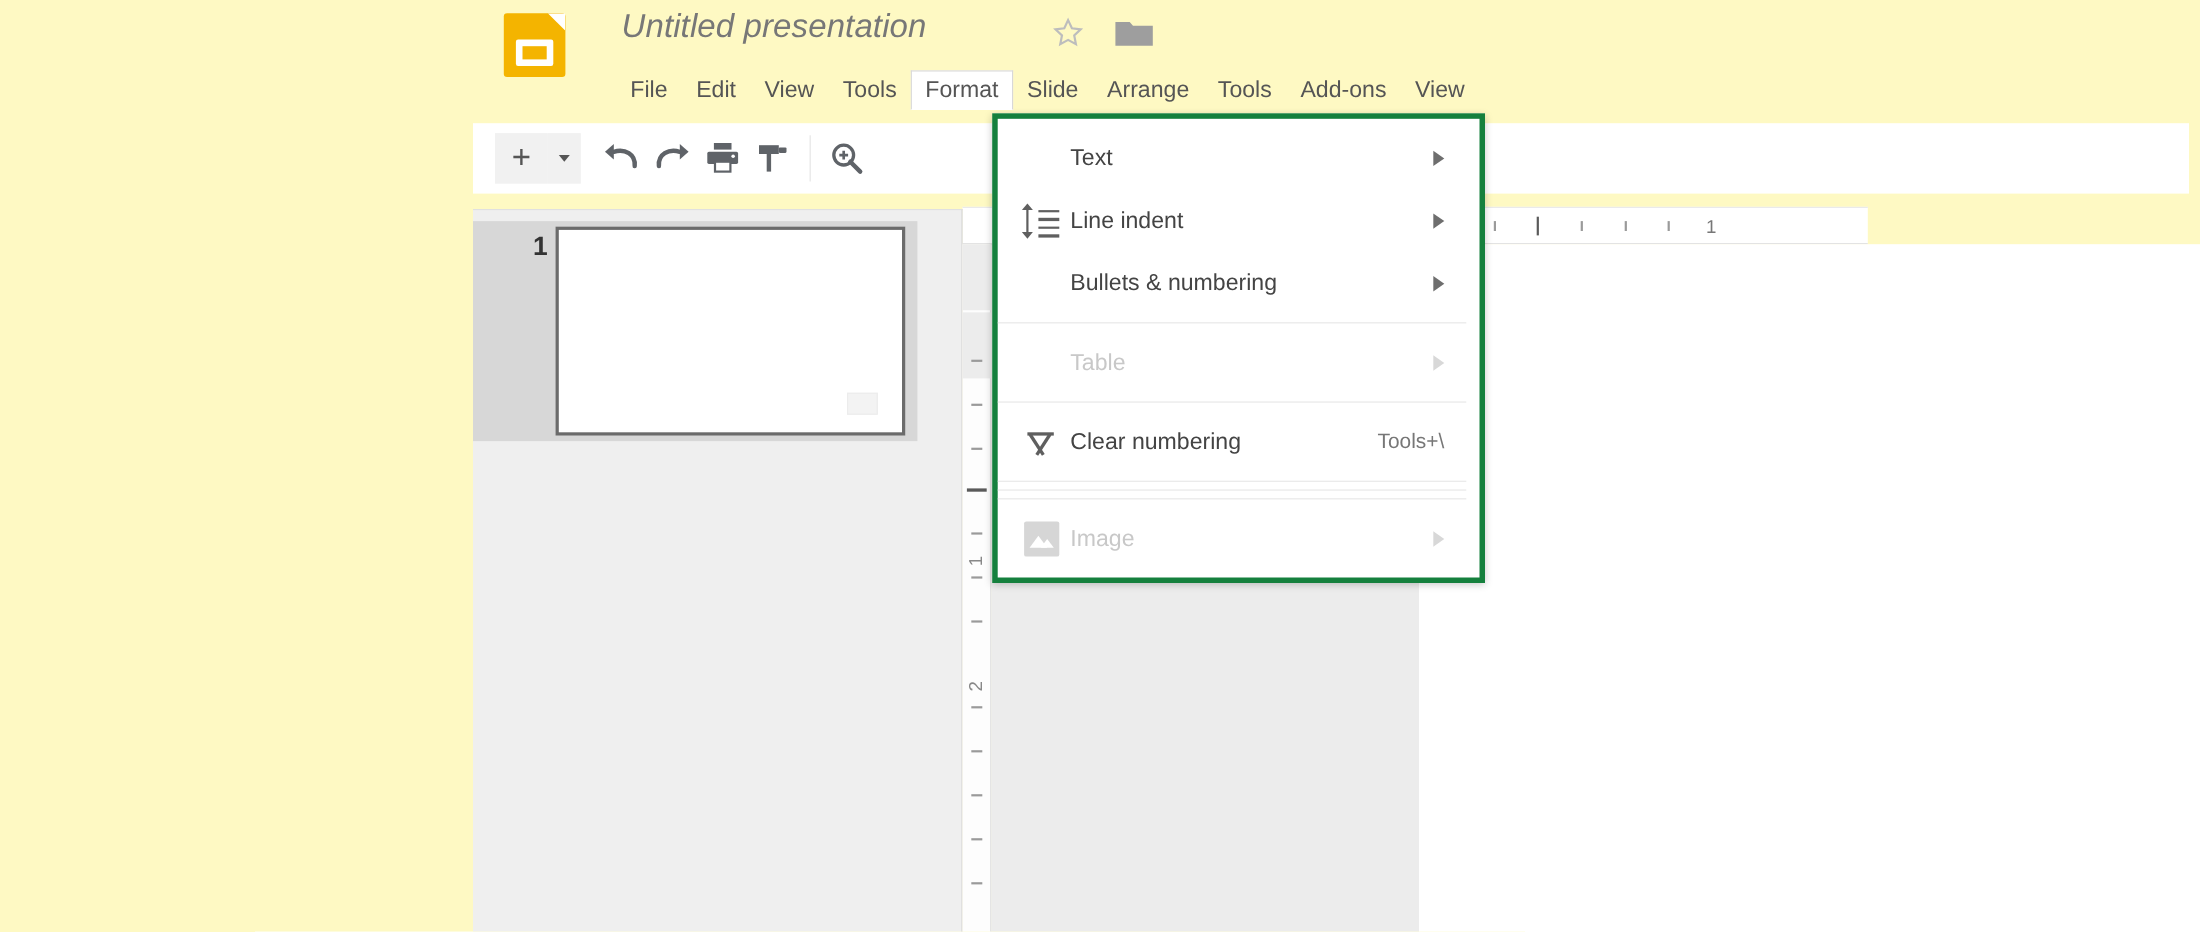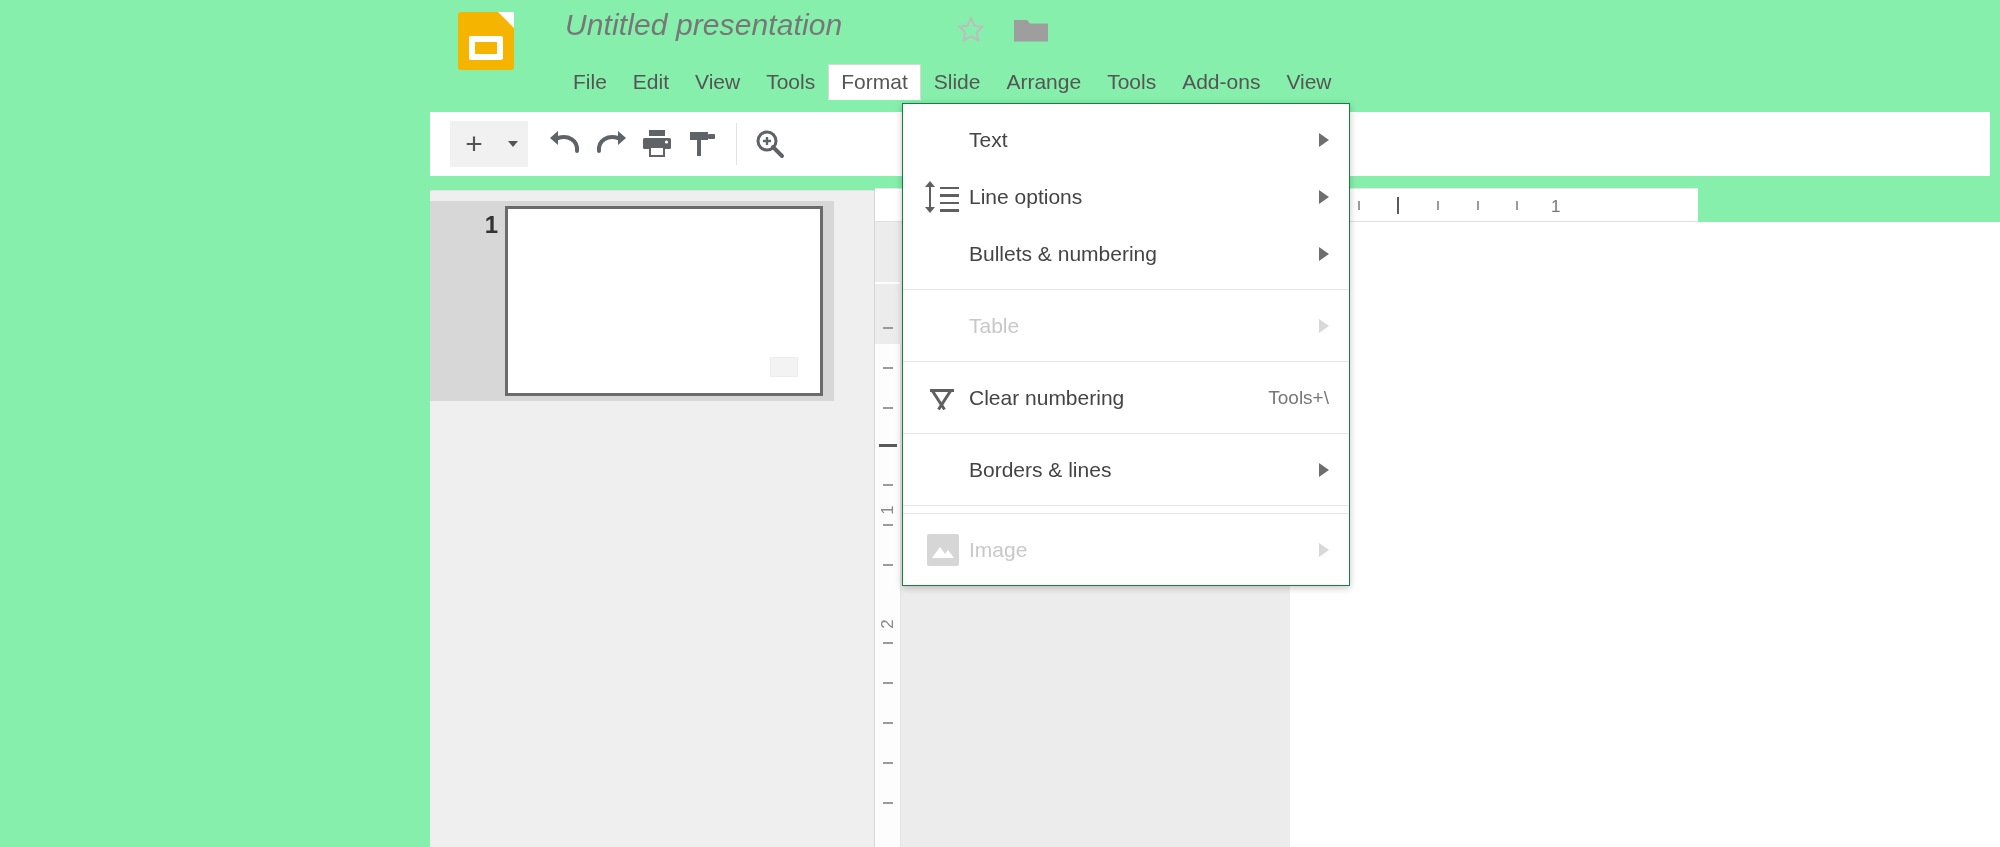--- a/index.html
+++ b/index.html
@@ -2,21 +2,21 @@
 <html><head>
 <meta charset="utf-8">
 <style>
   * { box-sizing: border-box; margin: 0; padding: 0; }
   html, body {
     width: 2000px; height: 847px;
     background: #ffffff;
     font-family: "Liberation Sans", sans-serif;
     overflow: hidden;
   }
-  #app { position: relative; width: 2000px; height: 847px; background:#86efac; }
+  #app { position: relative; width: 2000px; height: 847px; background:#fef9c3; }
 
   
   #title-row { position:absolute; left:0; top:0; width:2000px; height:60px; }
   #slides-logo {
     position:absolute; left:458px; top:12px; width:56px; height:58px;
     background:#F4B400; border-radius:3px;
   }
   #slides-logo .fold {
     position:absolute; right:0; top:0; width:16px; height:16px;
     background:#ffffff; clip-path: polygon(100% 0, 0 0, 100% 100%);
@@ -112,24 +112,24 @@
     position:absolute; left:2px; width:22px; font-size:17px; color:#888;
     text-align:center; transform:rotate(-90deg);
   }
   #vruler-shade-a { position:absolute; left:0; top:0; width:26px; height:60px; background:#ececec; }
   #vruler-shade-b { position:absolute; left:0; top:62px; width:26px; height:60px; background:#ececec; }
 
   
   #format-menu {
     position:absolute; left:902px; top:103px; width:448px;
     background:#ffffff;
-    border:1px solid #15803d;
+    border:5px solid #15803d;
     box-shadow: 0 2px 7px rgba(0,0,0,.22);
     z-index:50;
-    padding:7px 0 7px 0;
+    padding:7px 12px 7px 0;
   }
   .mi {
     position:relative; height:57px; display:flex; align-items:center;
     padding-left:32px; padding-right:20px;
   }
   .mi .mi-icon { position:absolute; left:24px; top:50%; transform:translateY(-50%); width:32px; height:32px; }
   .mi .mi-label { font-size:21px; color:#444; margin-left:34px; white-space:nowrap; }
   .mi.disabled .mi-label { color:#c8c8c8; }
   .mi .mi-accel { margin-left:auto; font-size:19px; color:#777; }
   .mi .mi-arrow {
@@ -355,21 +355,21 @@
     <div class="mi">
       <span class="mi-icon ic-linespacing">
         <span class="arw"></span>
         <span class="bars">
             <i></i>
             <i></i>
             <i></i>
             <i></i>
           </span>
       </span>
-      <span class="mi-label">Line options</span>
+      <span class="mi-label">Line indent</span>
       <span class="mi-arrow"></span>
     </div>
 
     <div class="mi">
       <span class="mi-label">Bullets &amp; numbering</span>
       <span class="mi-arrow"></span>
     </div>
 
     <div class="mi-sep"></div>
 
@@ -385,24 +385,20 @@
         <span class="top"></span>
           <span class="d1"></span>
           <span class="d2"></span>
       </span>
       <span class="mi-label">Clear numbering</span>
       <span class="mi-accel">Tools+\</span>
     </div>
 
     <div class="mi-sep"></div>
 
-    <div class="mi">
-      <span class="mi-label">Borders &amp; lines</span>
-      <span class="mi-arrow"></span>
-    </div>
 
     <div class="mi-sep"></div>
 
 
     <div class="mi-sep"></div>
 
     <div class="mi disabled">
       <span class="mi-icon ic-image">
         <span class="mt"></span>
           <span class="mt2"></span>

